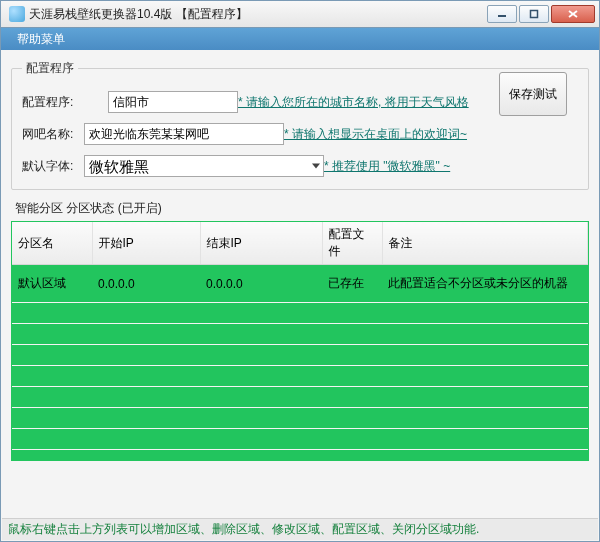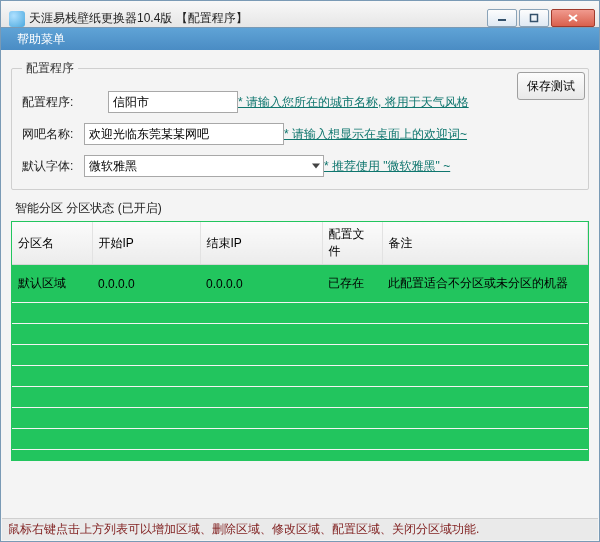--- a/index.html
+++ b/index.html
@@ -1,54 +1,54 @@
 <!DOCTYPE html>
 <html><head>
 <meta charset="utf-8">
 <style>
 * { box-sizing: border-box; margin: 0; padding: 0; }
 body { font-family: "Microsoft YaHei", SimSun, sans-serif; font-size: 12px; background: #fff; width: 600px; height: 542px; overflow: hidden; }
 
-.titlebar { height: 28px; background: linear-gradient(#f8f8f8,#e6e6e6); border: 1px solid #7a9ab5; display: flex; align-items: flex-end; padding: 0 4px; }
+.titlebar { height: 28px; background: linear-gradient(#f8f8f8,#e6e6e6); border: 1px solid #7a9ab5; display: flex; align-items: center; padding: 0 4px; }
 .titlebar .app-icon { width: 16px; height: 16px; margin: 0 4px; background: radial-gradient(circle at 30% 30%, #aee0ff, #4aa8de); border-radius: 3px; }
 .titlebar .title-text { flex: 1; font-size: 12px; color: #222; }
 .win-btns { display: flex; gap: 2px; }
 .win-btn { width: 30px; height: 18px; border: 1px solid #8aa3b8; border-radius: 2px; background: linear-gradient(#fdfdfd,#dfe9f3); display: flex; align-items: center; justify-content: center; cursor: default; }
 .win-btn.close { width: 44px; background: linear-gradient(#f09a8e,#d8604d); border-color: #a03a2c; color: #fff; }
 .win-btn svg { display: block; }
 
 .menubar { height: 22px; background: linear-gradient(#5fa3d6,#4a8cc4); color: #fff; display: flex; align-items: center; padding: 0 8px; border-left: 1px solid #7a9ab5; border-right: 1px solid #7a9ab5; }
 .menubar .menu-item { padding: 2px 8px; cursor: default; }
 
 .client { border: 1px solid #7a9ab5; border-top: none; background: #f4f4f4; height: calc(542px - 28px - 22px); padding: 10px; position: relative; }
 
 fieldset.groupbox { border: 1px solid #cfcfcf; border-radius: 2px; padding: 14px 10px 10px 10px; background: #f4f4f4; margin-bottom: 10px; }
 fieldset.groupbox > legend { padding: 0 4px; font-size: 12px; color: #333; }
 
 .row { display: flex; align-items: center; margin-bottom: 10px; }
 .row .lbl { width: 62px; color: #222; }
 .row input[type=text] { height: 22px; border: 1px solid #a8a8a8; padding: 0 4px; font-size: 12px; background: #fff; }
 .row .select-wrap { position: relative; display: inline-block; }
-.row select { height: 22px; border: 1px solid #a8a8a8; padding: 0 18px 0 4px; font-size: 12px; background: #fff; appearance: none; -webkit-appearance: none; }
+.row select { height: 22px; border: 1px solid #a8a8a8; padding: 0 18px 0 4px; font-size: 15px; background: #fff; appearance: none; -webkit-appearance: none; }
 .select-arrow { position: absolute; right: 4px; top: 50%; transform: translateY(-50%); pointer-events: none; border-left: 4px solid transparent; border-right: 4px solid transparent; border-top: 5px solid #444; }
 .row .hint { margin-left: 0; color: #0f766e; text-decoration: underline; }
 
-.save-btn { position: absolute; top: 22px; right: 14px; width: 68px; height: 28px; background: linear-gradient(#fcfcfc,#e8e8e8); border: 1px solid #9f9f9f; border-radius: 3px; display: flex; align-items: center; justify-content: center; cursor: default; font-size: 12px; }
+.save-btn { position: absolute; top: 22px; right: 32px; width: 68px; height: 44px; background: linear-gradient(#fcfcfc,#e8e8e8); border: 1px solid #9f9f9f; border-radius: 3px; display: flex; align-items: center; justify-content: center; cursor: default; font-size: 12px; }
 
 .section-label { margin: 4px 0 4px 4px; color: #222; }
 
 .table-wrap { border: 1px solid #22c55e; background: #22c55e; height: 240px; overflow: hidden; position: relative; }
 table { width: 100%; border-collapse: collapse; table-layout: fixed; font-size: 12px; }
 thead th { text-align: left; font-weight: normal; background: linear-gradient(#fbfbfb,#ececec); border-right: 1px solid #e2e2e2; border-bottom: 1px solid #d6d6d6; padding: 4px 6px; height: 20px; }
 tbody td { padding: 10px 6px; border-bottom: 1px solid #f3f3f3; height: 18px; white-space: nowrap; overflow: hidden; }
 tbody tr.empty td { border-bottom: 1px solid #f3f3f3; }
 
 .tooltip-box { position: absolute; right: 14px; bottom: 8px; background: linear-gradient(#fefefe,#ececec); border: 1px solid #b0b0b0; border-radius: 2px; padding: 5px 10px; font-size: 12px; color: #333; box-shadow: 0 1px 2px rgba(0,0,0,0.1); }
 
-.statusbar { position: absolute; left: 1px; right: 1px; bottom: 1px; height: 22px; background: #eaeaea; border-top: 1px solid #cfcfcf; display: flex; align-items: center; padding: 0 6px; color: #7f1d1d; }
+.statusbar { position: absolute; left: 1px; right: 1px; bottom: 1px; height: 22px; background: #eaeaea; border-top: 1px solid #cfcfcf; display: flex; align-items: center; padding: 0 6px; color: #15803d; }
 
 .col-name{width:80px}.col-start{width:108px}.col-end{width:122px}.col-cfg{width:60px}.col-note{}
 </style>
 </head>
 <body>
 
 <div class="titlebar">
   <div class="app-icon"></div>
   <div class="title-text">天涯易栈壁纸更换器10.4版 【配置程序】</div>
   <div class="win-btns">

